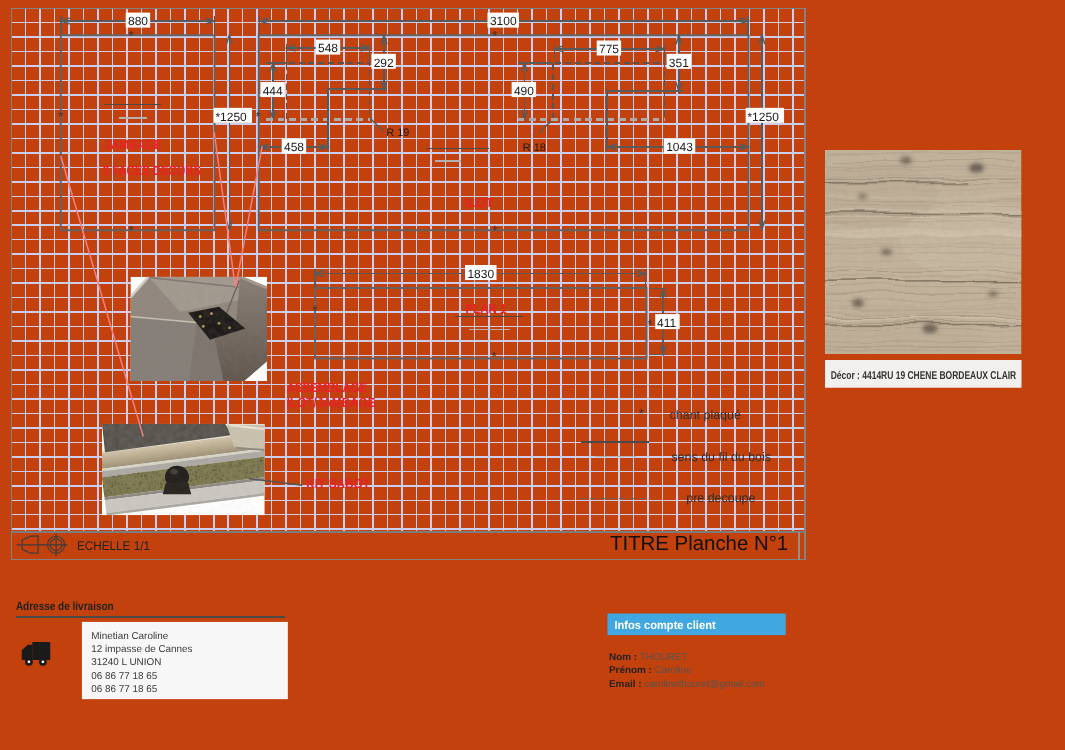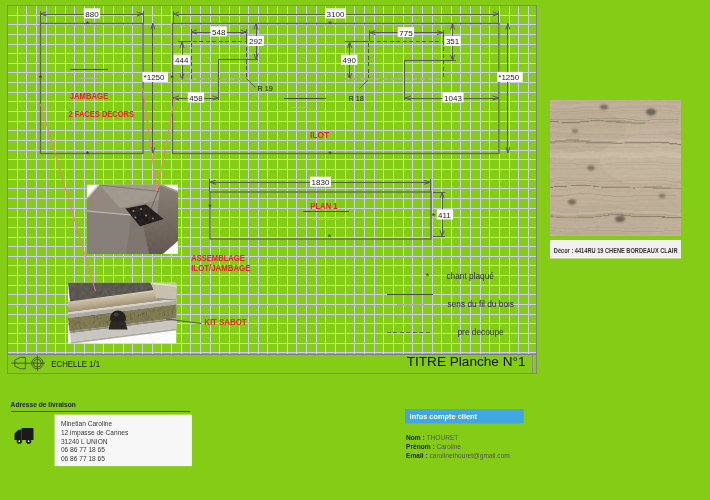--- a/index.html
+++ b/index.html
@@ -1,15 +1,15 @@
 <!DOCTYPE html>
 <html><head><meta charset="utf-8">
 <style>
 html,body{margin:0;padding:0;background:#fff;}
-#page{position:relative;width:710px;height:500px;background:#84cc16;font-family:"Liberation Sans",sans-serif;overflow:hidden;}
+#page{position:relative;width:710px;height:500px;background:#c2410c;font-family:"Liberation Sans",sans-serif;overflow:hidden;}
 svg{position:absolute;left:0;top:0;}
 text{font-family:"Liberation Sans",sans-serif;}
 </style></head>
 <body>
 <div id="page">
 <svg width="710" height="500" viewBox="0 0 710 500">
 <defs>
 <linearGradient id="rboard" x1="0" y1="0" x2="0" y2="1">
   <stop offset="0" stop-color="#8a7f75"></stop>
           <stop offset="1" stop-color="#60564e"></stop>

